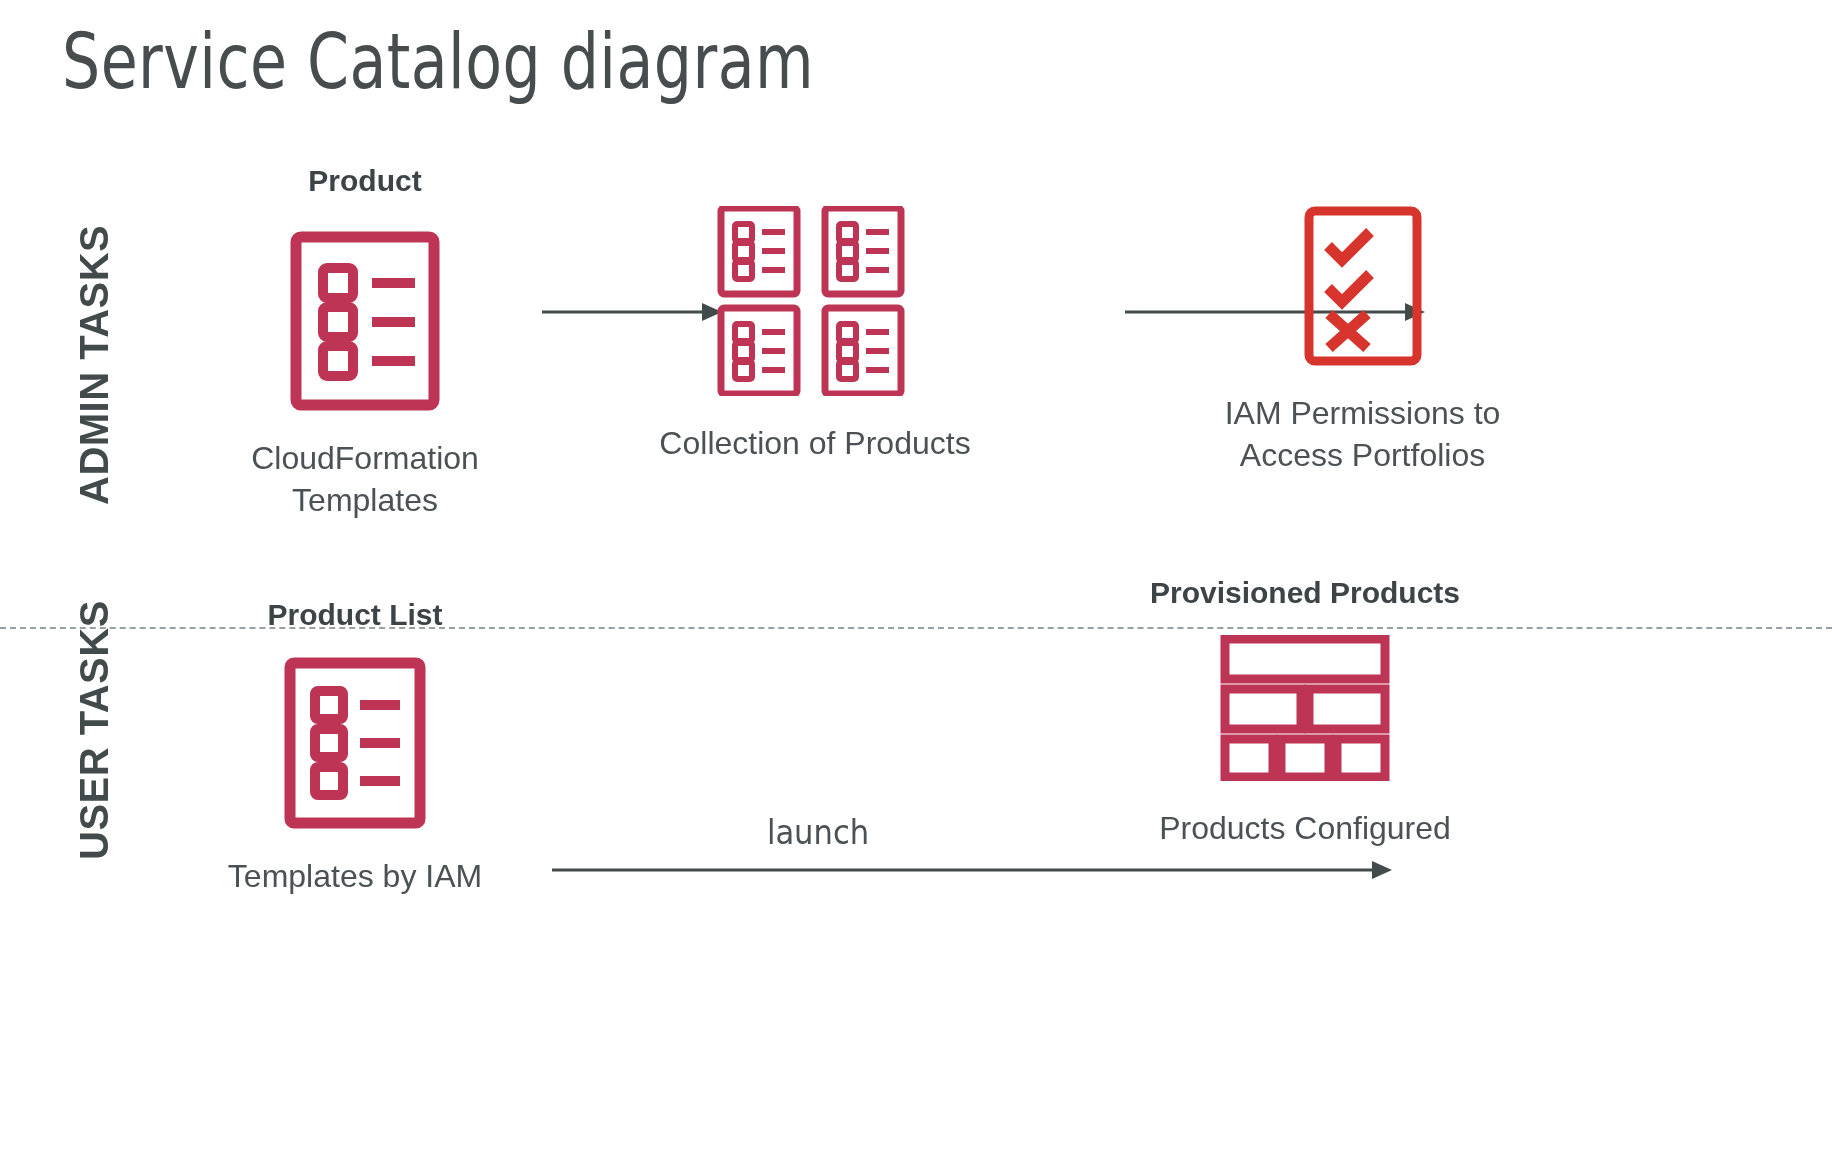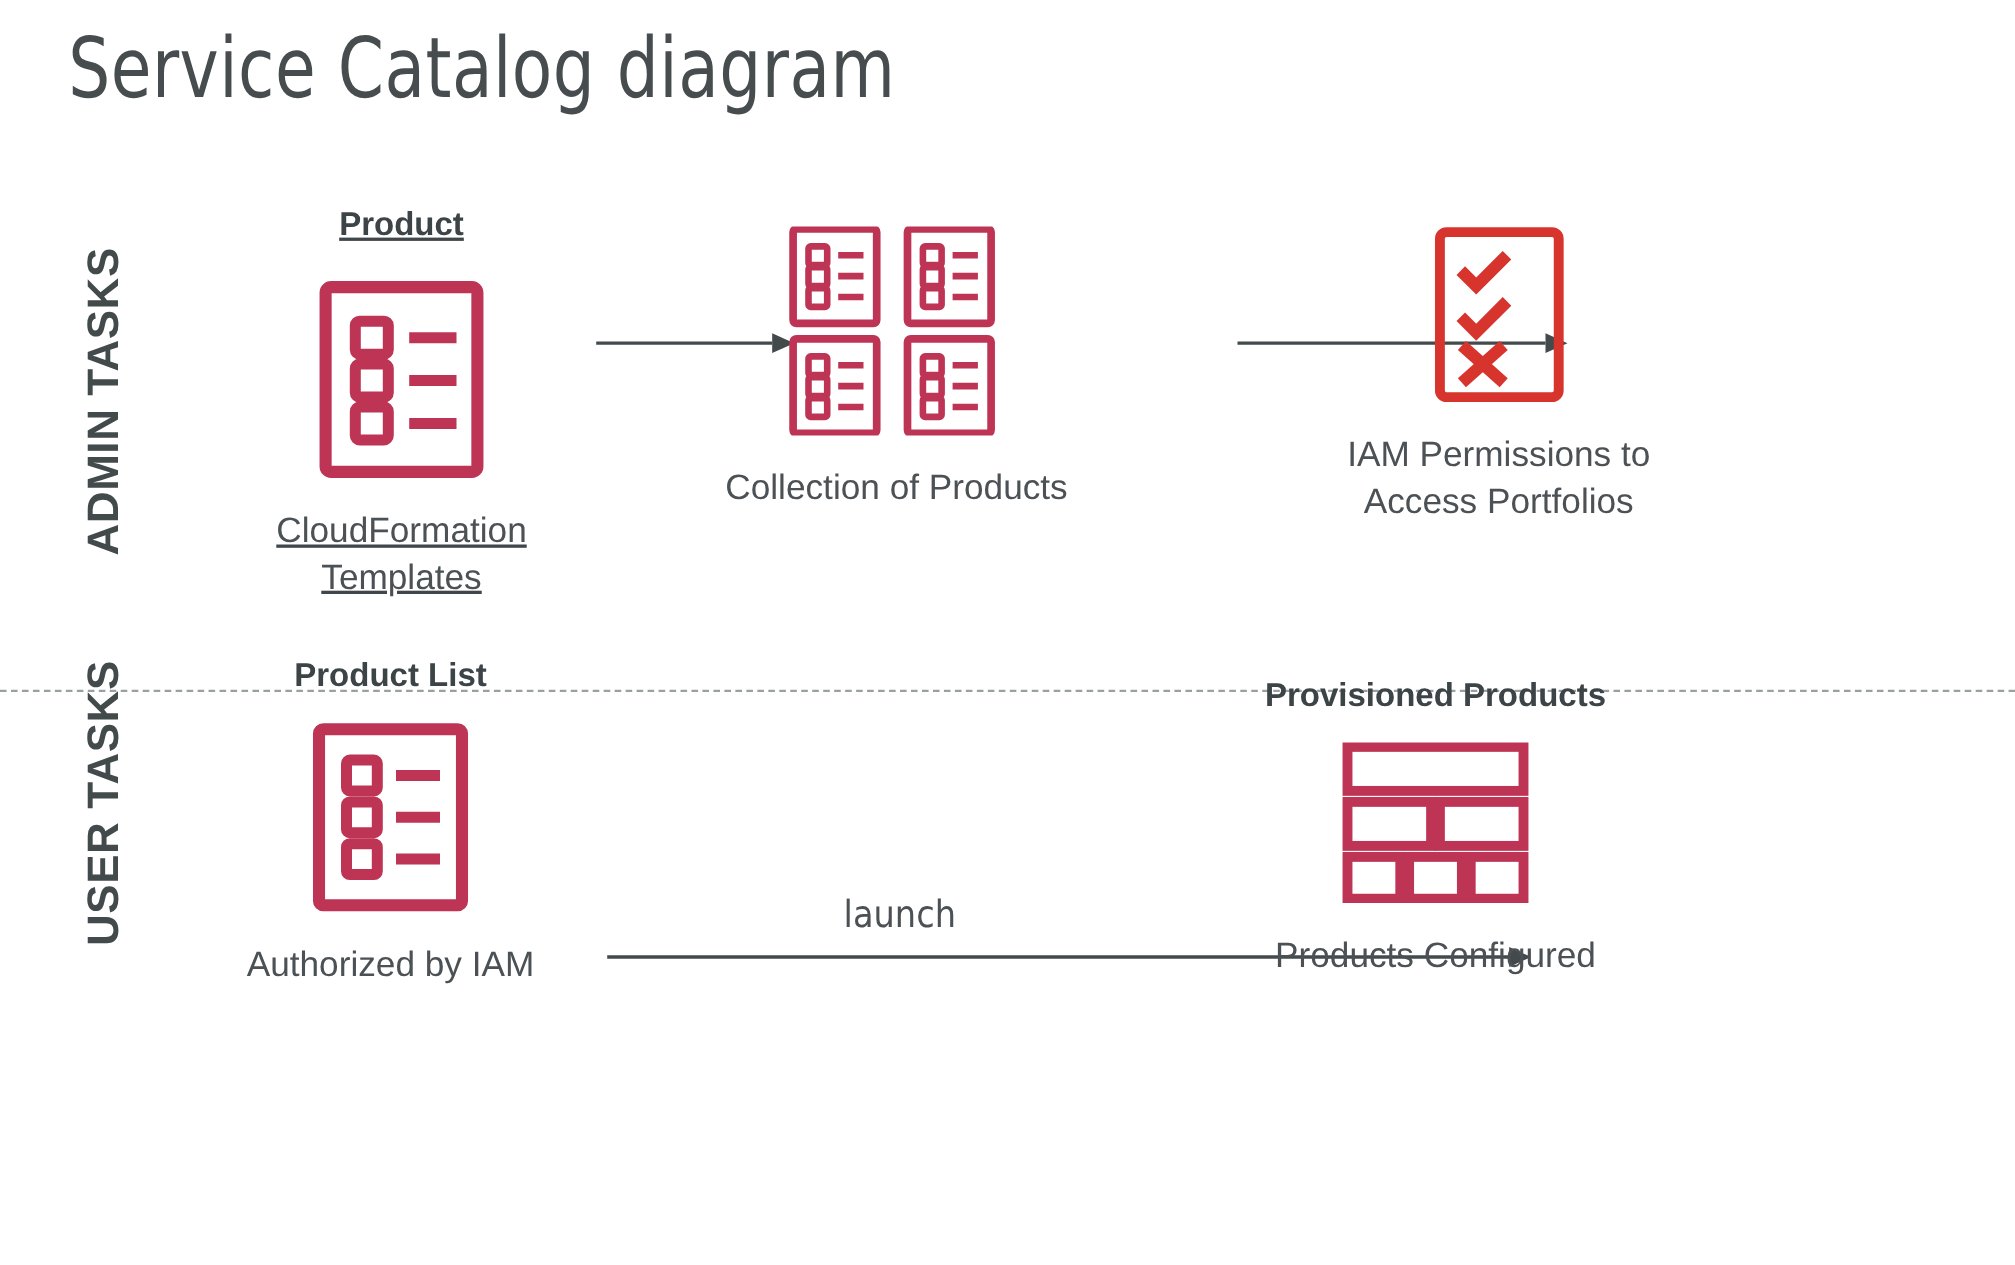--- a/index.html
+++ b/index.html
@@ -92,27 +92,27 @@
     position: absolute;
     font-size: 34px;
     font-weight: 400;
     color: #4b5154;
     font-family: "DejaVu Sans Condensed", "Liberation Sans Narrow", "Liberation Sans", sans-serif;
     white-space: nowrap;
     text-align: center;
   }
 
   
-  #node-product       { left: 205px;  top: 188px; width: 320px; text-decoration: underline; }
+  #node-product       { left: 205px;  top: 164px; width: 320px; }
   #node-portfolio     { left: 645px;  top: 172px; width: 340px; }
   #node-control       { left: 1190px; top: 172px; width: 345px; }
 
   
   #node-product-list  { left: 195px;  top: 598px; width: 320px; }
-  #node-provisioned   { left: 1130px; top: 616px; width: 350px; }
+  #node-provisioned   { left: 1130px; top: 576px; width: 350px; }
 
   .title-gap-lg { height: 34px; }
   .title-gap-sm { height: 26px; }
   .caption-gap  { height: 26px; }
 </style>
 </head>
 <body>
 
 <div id="page-title">Service Catalog diagram</div>
 
@@ -234,21 +234,21 @@
       <rect x="6" y="6" width="130" height="160" rx="4" ry="4" fill="none" stroke="#be3455" stroke-width="11"></rect>
       <rect x="31" y="34" width="28" height="28" rx="3" ry="3" fill="none" stroke="#be3455" stroke-width="10"></rect>
       <line x1="76" y1="48" x2="116" y2="48" stroke="#be3455" stroke-width="10"></line>
       <rect x="31" y="72" width="28" height="28" rx="3" ry="3" fill="none" stroke="#be3455" stroke-width="10"></rect>
       <line x1="76" y1="86" x2="116" y2="86" stroke="#be3455" stroke-width="10"></line>
       <rect x="31" y="110" width="28" height="28" rx="3" ry="3" fill="none" stroke="#be3455" stroke-width="10"></rect>
       <line x1="76" y1="124" x2="116" y2="124" stroke="#be3455" stroke-width="10"></line>
     </svg>
   </div>
   <div class="caption-gap"></div>
-  <div class="node-caption">Authorized by IAM</div>
+  <div class="node-caption">Templates by IAM</div>
 </div>
 
 <div class="arrow-label" style="left:708px; top:812px; width:220px;">launch</div>
 
 <div class="arrow" style="left:552px; top:858px; width:840px;">
   <svg width="840" height="24" viewBox="0 0 840 24">
     <line x1="0" y1="12" x2="820" y2="12" stroke="#434a4c" stroke-width="3"></line>
     <polygon points="820,3 840,12 820,21" fill="#434a4c"></polygon>
   </svg>
 </div>

